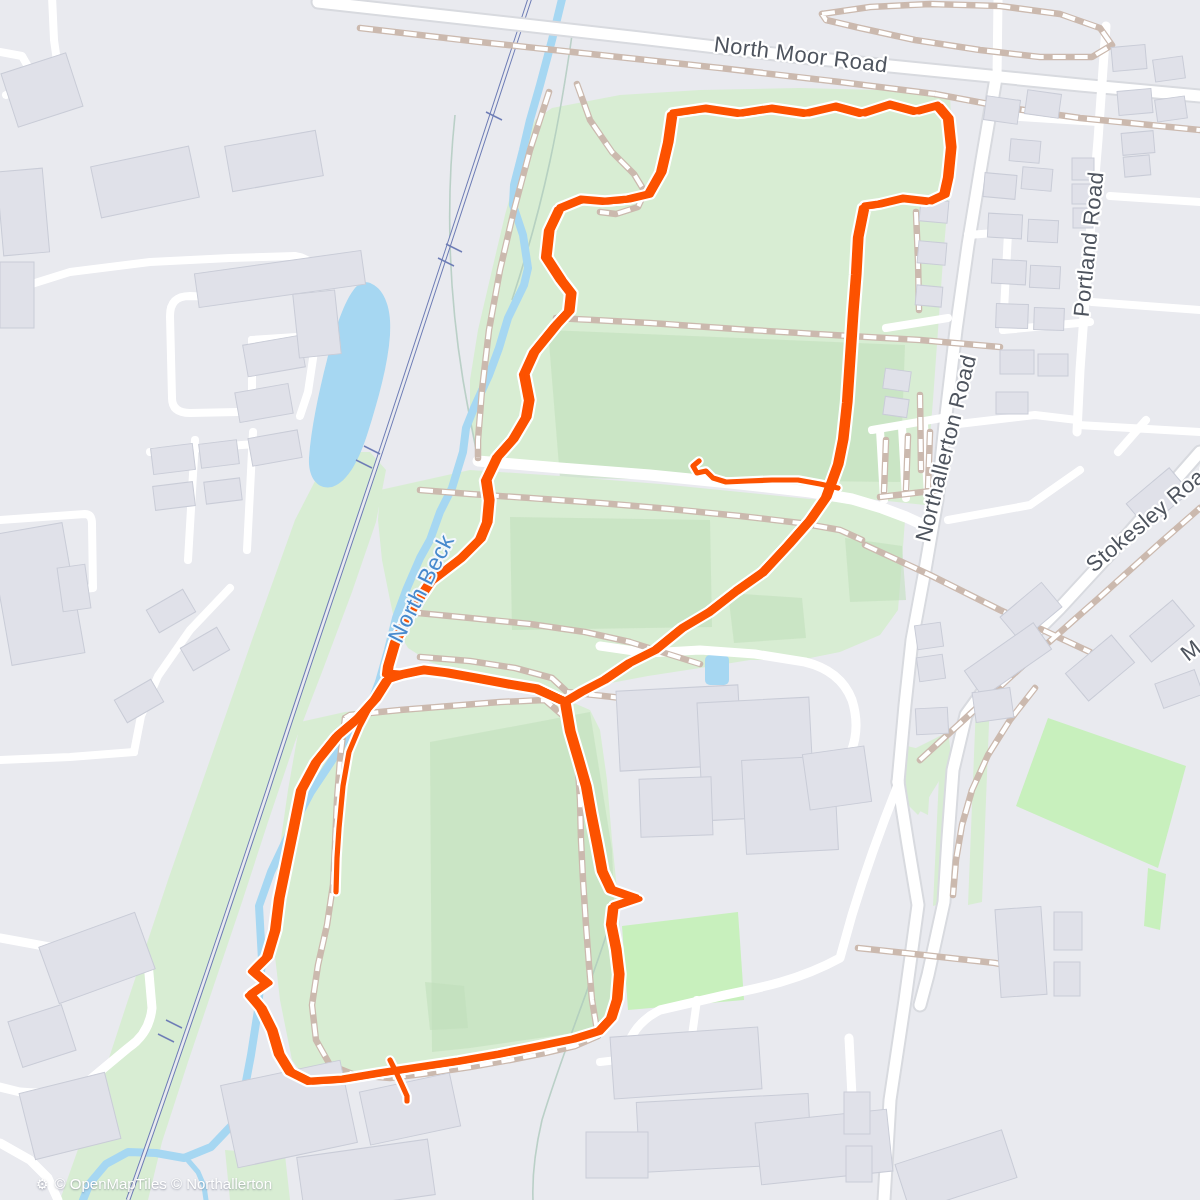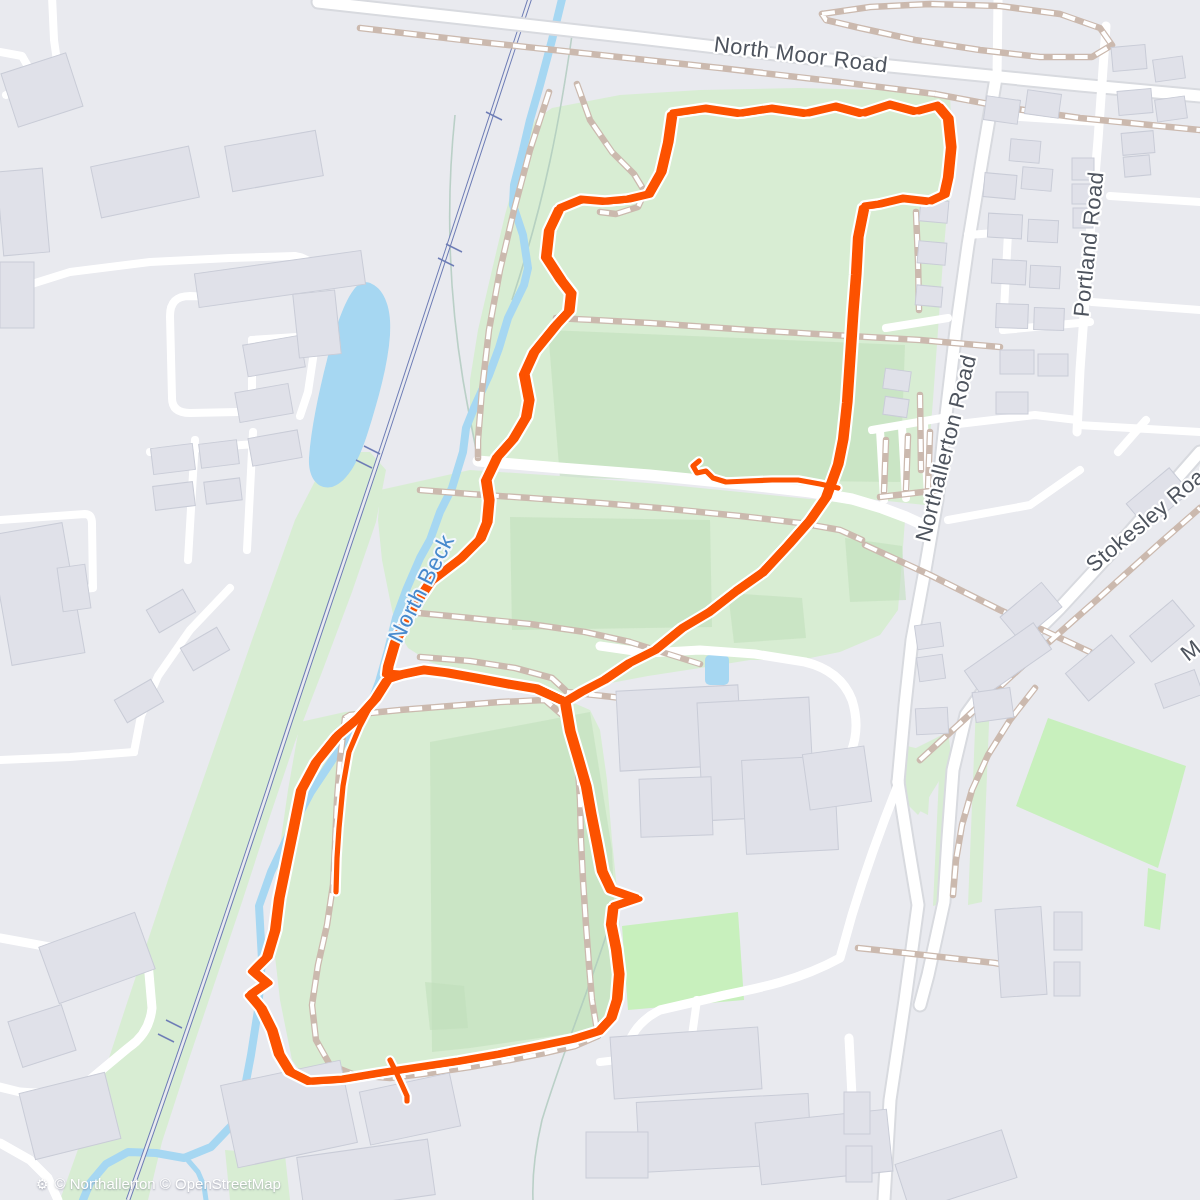--- a/index.html
+++ b/index.html
@@ -308,15 +308,15 @@
     <text class="maplabel" text-anchor="middle" transform="translate(953,450) rotate(-76)">Northallerton Road</text>
     <text class="maplabel" text-anchor="middle" transform="translate(1096,245) rotate(-84)">Portland Road</text>
     <text class="maplabel" text-anchor="middle" transform="translate(1155,522) rotate(-40)">Stokesley Road</text>
     <text class="maplabel" text-anchor="start" transform="translate(1188,662) rotate(-38)">M</text>
     <text class="waterlabel" text-anchor="middle" transform="translate(428,592) rotate(-63)">North Beck</text>
   </g>
 </svg>
 
 <div class="attribution">
   <span class="gear">⚙</span>
-  <span>© Northallerton © OpenStreetMap</span>
+  <span>© OpenMapTiles © Northallerton</span>
 </div>
 </div>
 
 </body></html>

